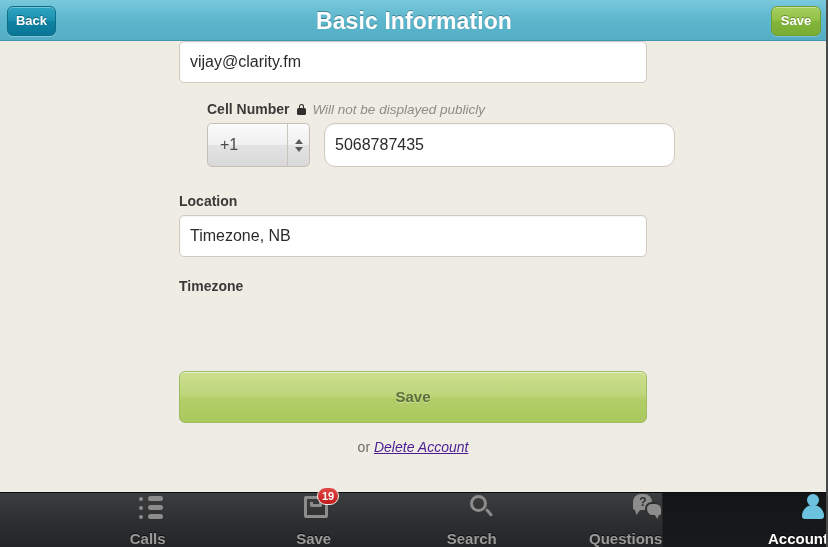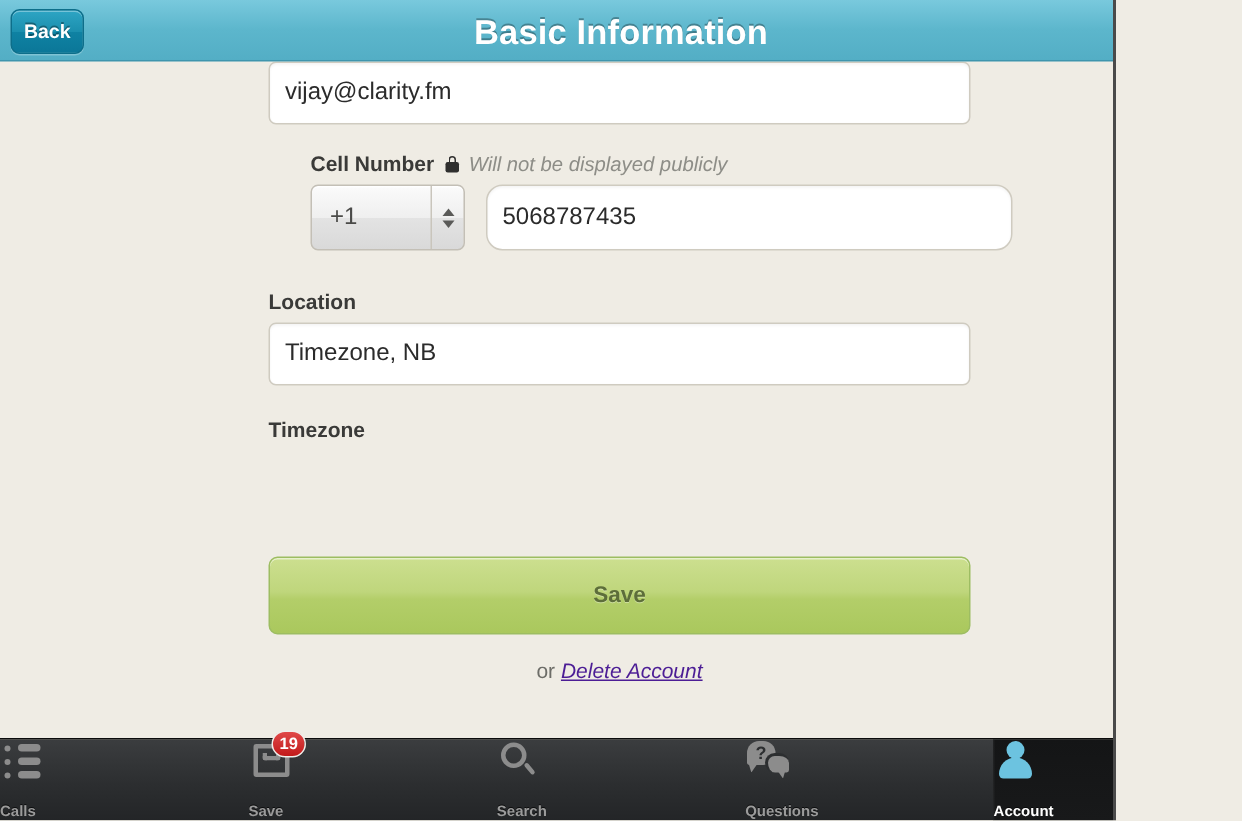--- a/index.html
+++ b/index.html
@@ -7,21 +7,21 @@
   html, body {
     width: 828px;
     height: 547px;
     overflow: hidden;
     font-family: "Liberation Sans", sans-serif;
     background: #efece4;
   }
 
   .app {
     position: relative;
-    width: 744px;
+    width: 828px;
     height: 547px;
     background: #efece4;
     overflow: hidden;
     border-right: 2px solid #4a4a4a;
   }
 
   
   .header {
     position: absolute;
     top: 0; left: 0;
@@ -247,31 +247,31 @@
     background: linear-gradient(to bottom, #3b3d3f 0%, #2c2e30 55%, #232527 100%);
     border-top: 1px solid #0b0b0b;
     display: flex;
     z-index: 20;
   }
   .tab {
     flex: 1;
     position: relative;
     display: flex;
     flex-direction: column;
-    align-items: flex-start;
+    align-items: flex-end;
     justify-content: center;
     gap: 21px;
     cursor: pointer;
   }
   .tab.active {
     background: linear-gradient(to bottom, #141516 0%, #18191a 100%);
     box-shadow: inset 1px 0 0 rgba(255,255,255,0.05);
   }
   .tab-label {
-    font-size: 10px;
+    font-size: 15px;
     font-weight: bold;
     color: #9b9b9b;
     text-shadow: 0 -1px 0 rgba(0,0,0,0.7);
   }
   .tab.active .tab-label { color: #ffffff; }
   .tab-icon {
     width: 30px; height: 27px;
     position: relative;
   }
 

